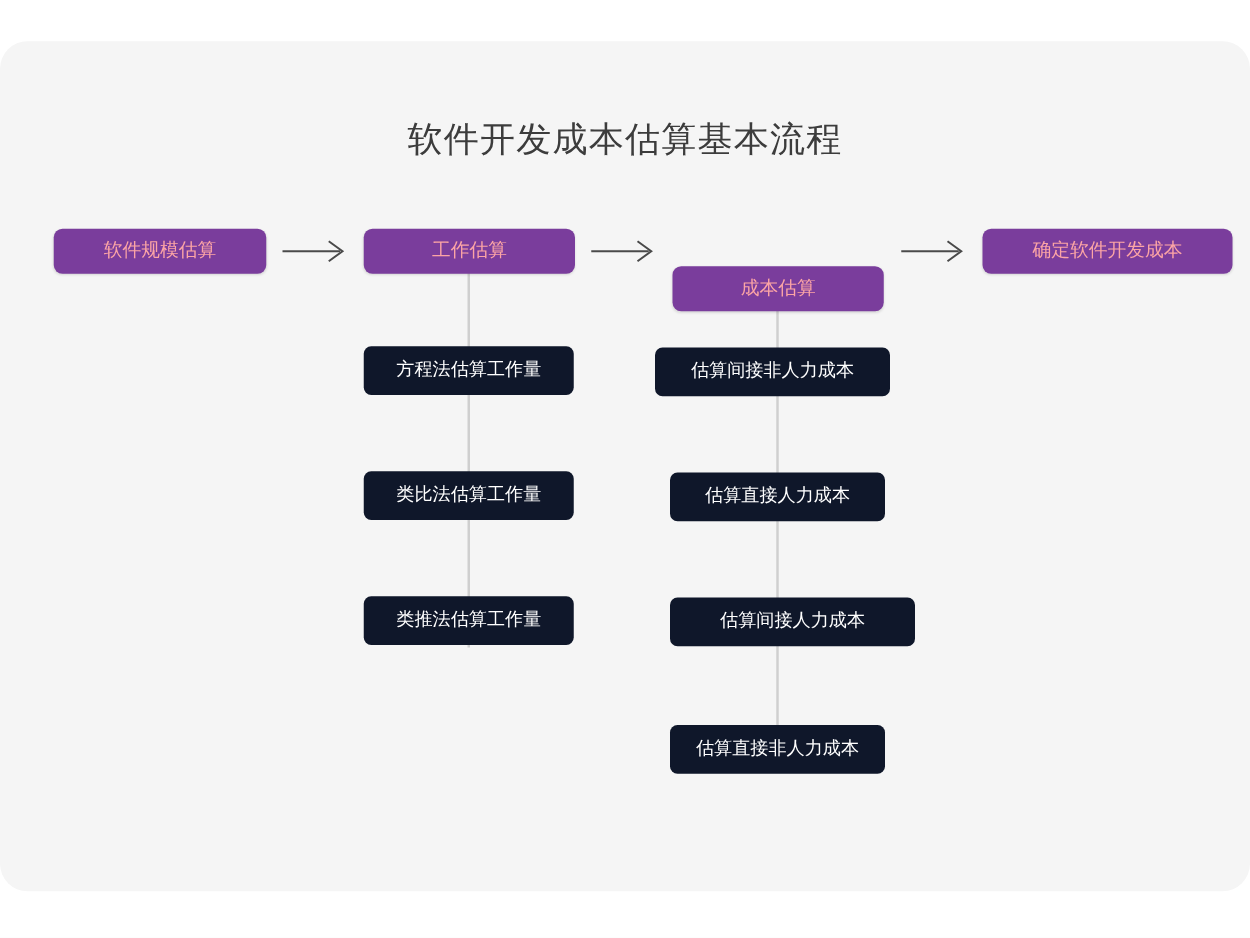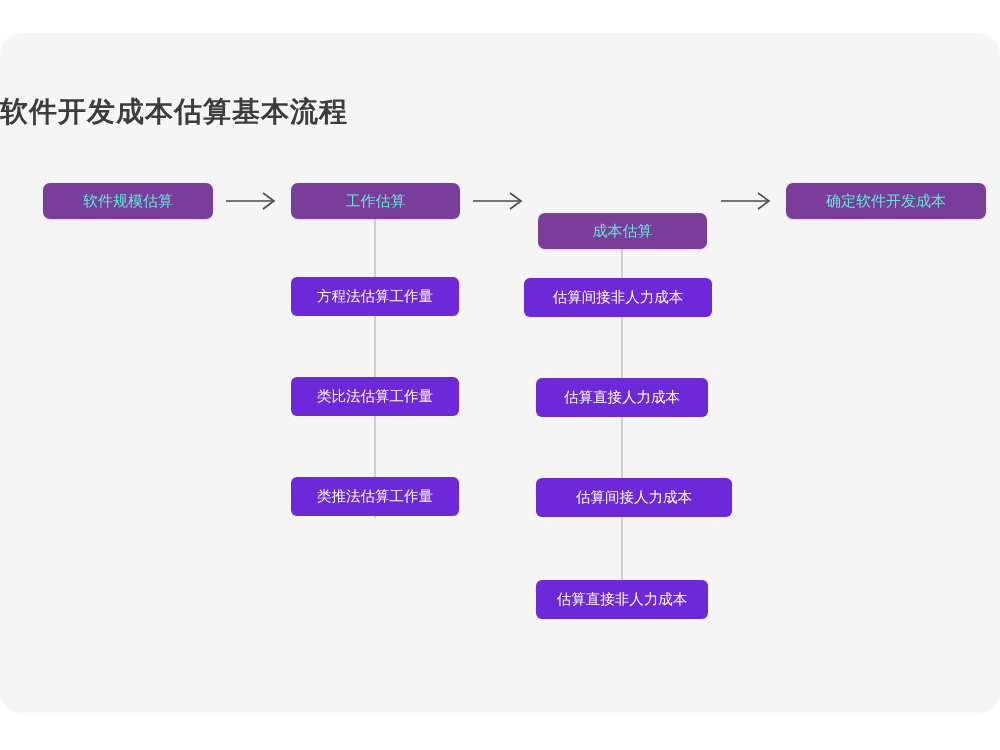--- a/index.html
+++ b/index.html
@@ -23,56 +23,57 @@
     width: 1000px;
     height: 680px;
     background: #f5f5f5;
     border-radius: 22px;
   }
   .diagram-title {
     position: absolute;
     left: 0;
     top: 92px;
     width: 1000px;
+    text-align: center;
     font-size: 28px;
-    font-weight: 700;
+    font-weight: 400;
     letter-spacing: 1px;
     color: #3c3c3c;
     line-height: 40px;
     white-space: nowrap;
   }
 
   
   .connector {
     position: absolute;
     width: 2px;
     background: #cfcfcf;
     z-index: 1;
   }
 
   
   .step-box {
     position: absolute;
     height: 36px;
     background: #7a3d9c;
     border-radius: 7px;
-    color: #5eead4;
+    color: #fca5a5;
     font-size: 15px;
     line-height: 36px;
     text-align: center;
     white-space: nowrap;
     z-index: 3;
     box-shadow: 0 1px 2px rgba(0,0,0,0.12);
   }
 
   
   .sub-box {
     position: absolute;
     height: 39px;
-    background: #6d28d9;
+    background: #0f172a;
     border-radius: 6px;
     color: #ffffff;
     font-size: 14.5px;
     line-height: 39px;
     text-align: center;
     white-space: nowrap;
     z-index: 3;
   }
 
   

